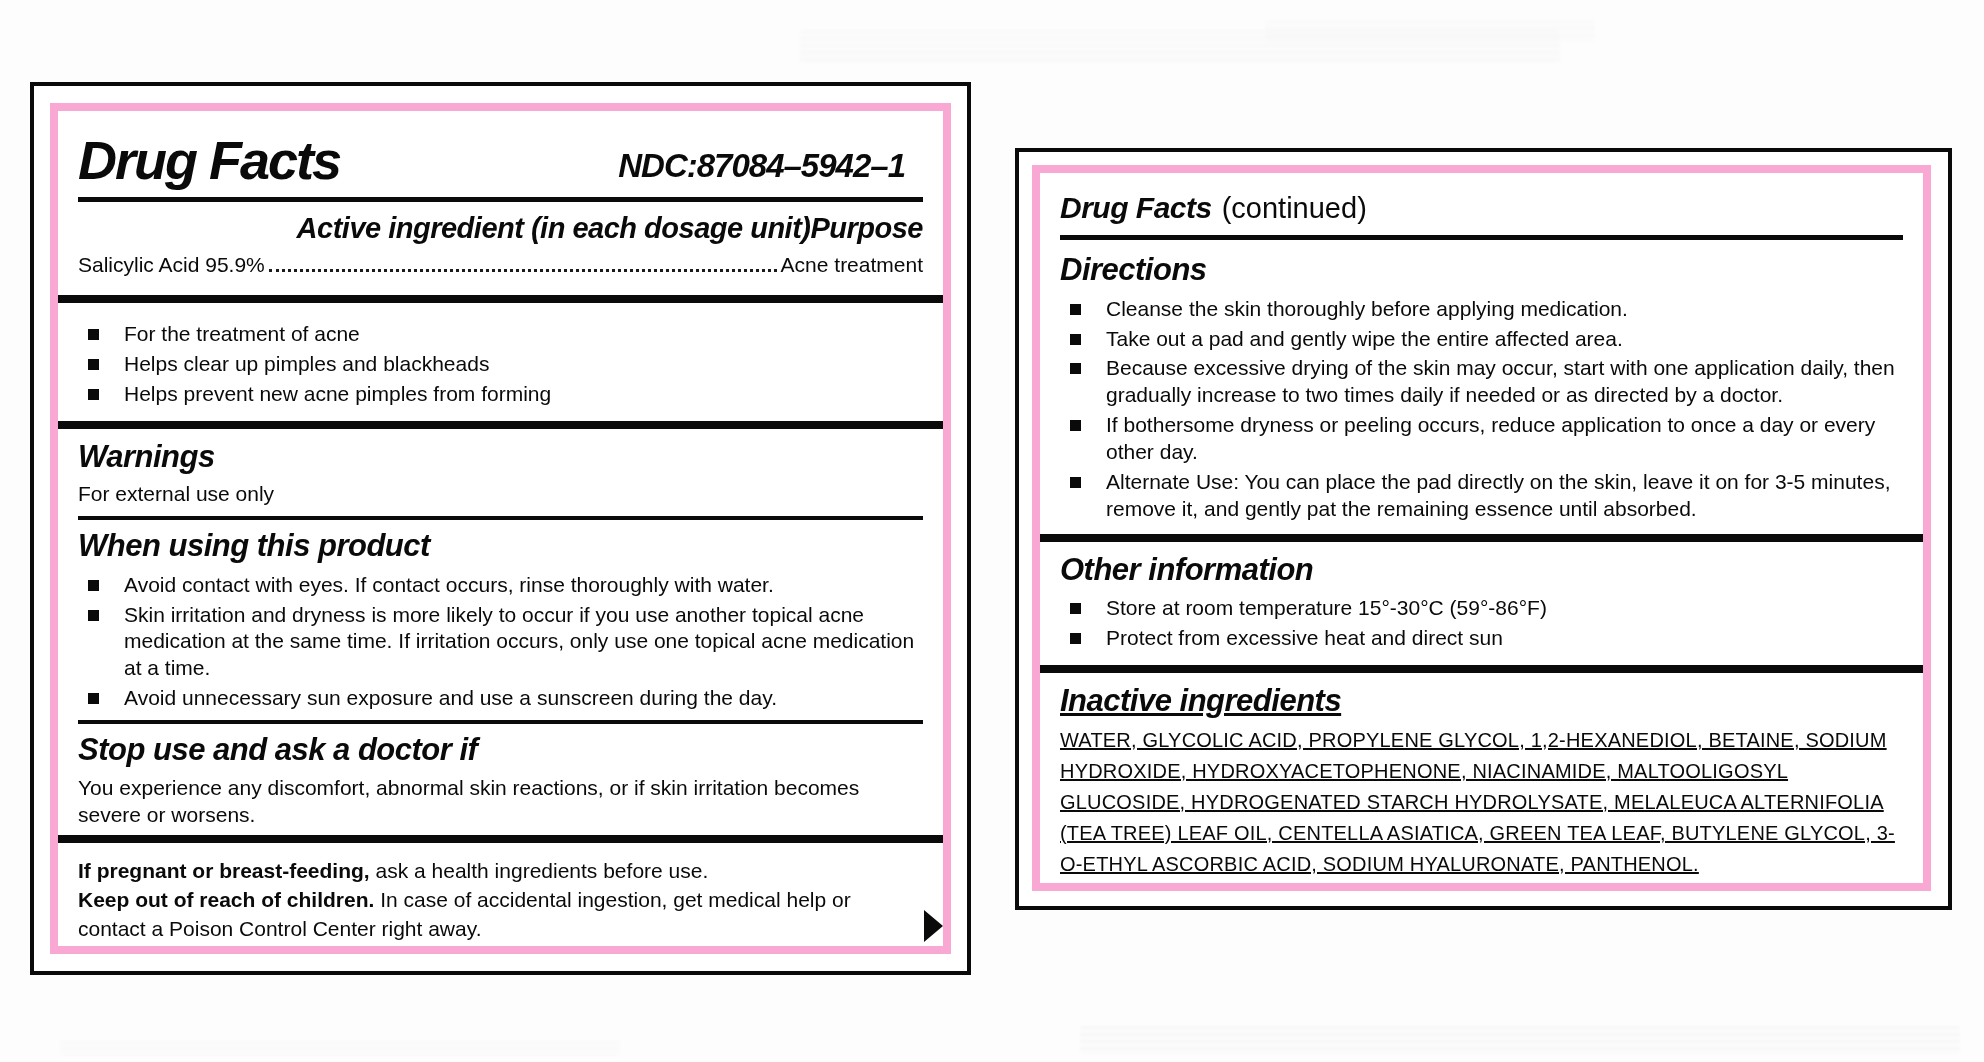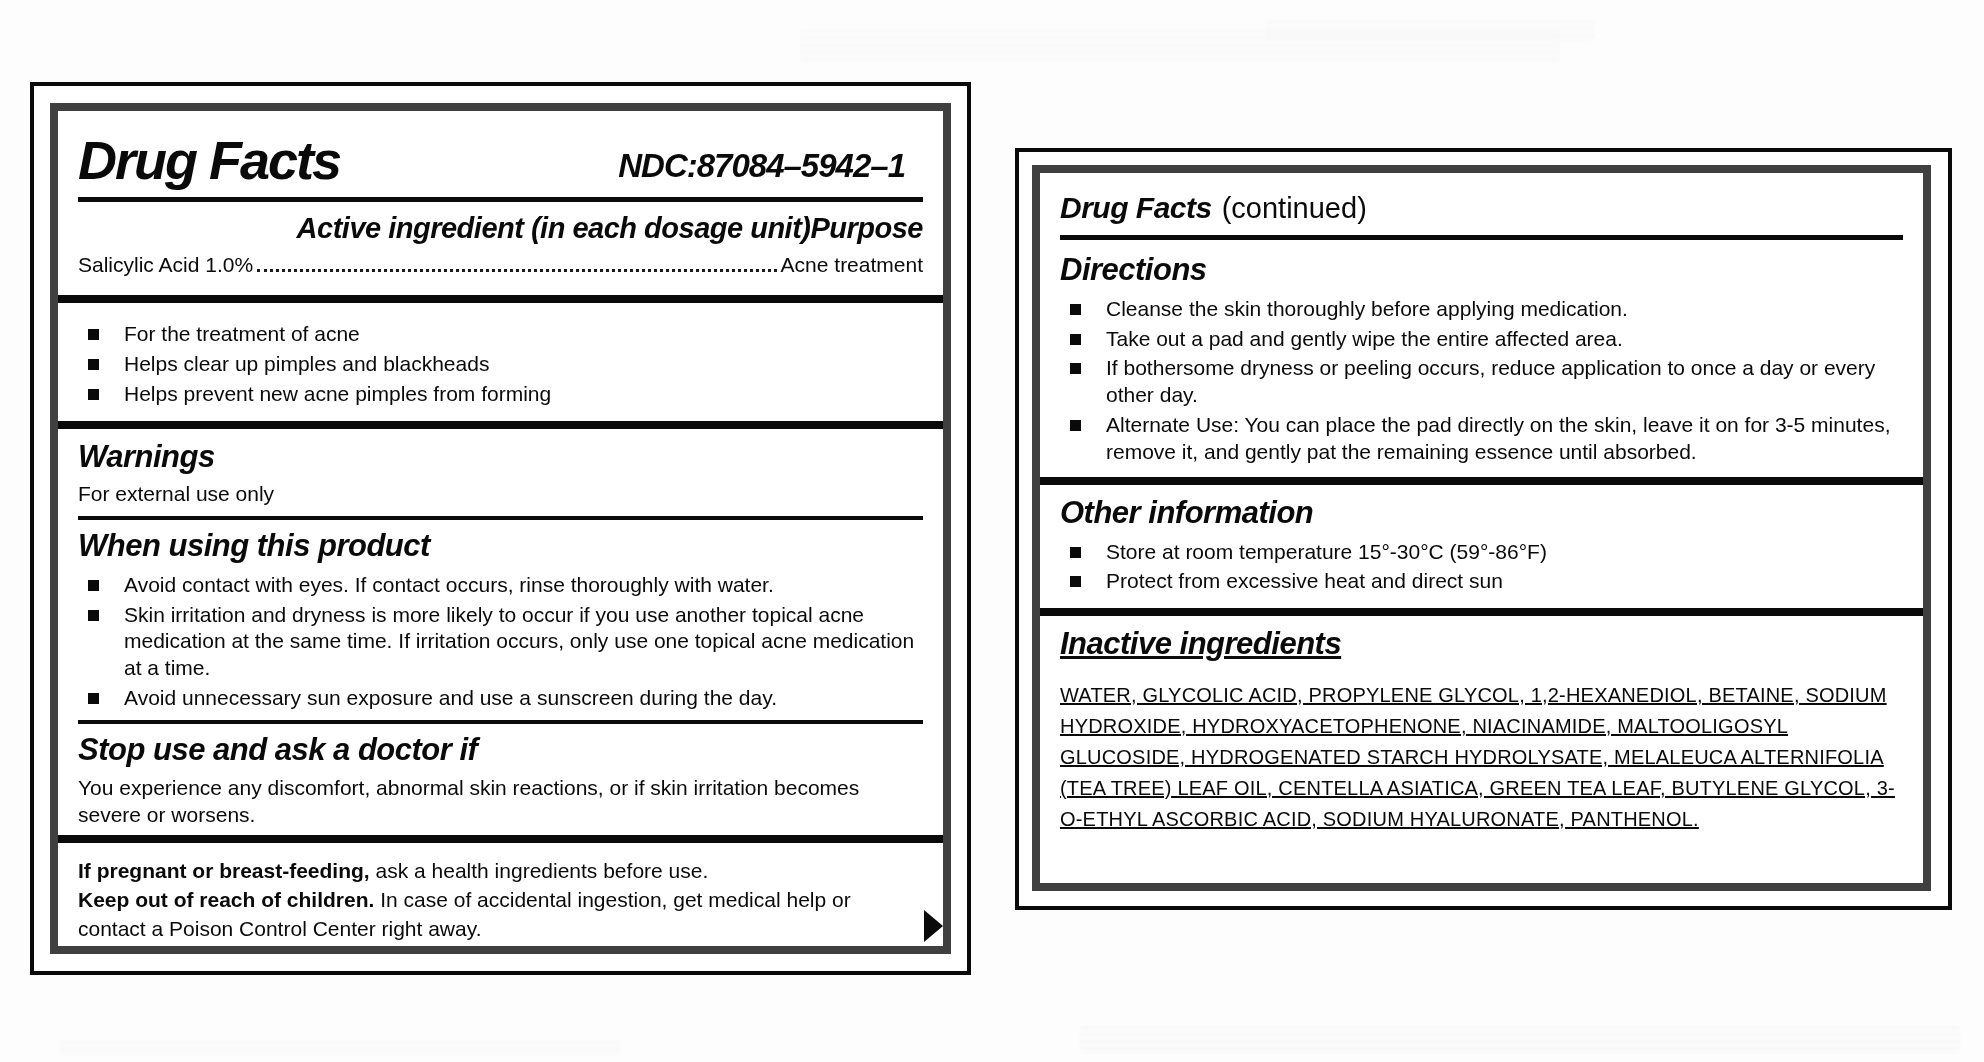--- a/index.html
+++ b/index.html
@@ -27,21 +27,21 @@
   .artifact.a3 { left: 1080px; top: 1026px; width: 880px; height: 28px; opacity: .30; }
   .artifact.a4 { left: 60px;  top: 1040px; width: 560px; height: 16px; opacity: .18; }
 
   
   .panel { position: absolute; border: 4px solid #0a0a0a; background: #ffffff; }
   .panel.left  { left: 30px;  top: 82px;  width: 941px; height: 893px; }
   .panel.right { left: 1015px; top: 148px; width: 937px; height: 762px; }
 
   .inner {
     position: absolute;
-    border: 8px solid #404040;
+    border: 8px solid #f9a8d4;
     background: #ffffff;
     display: flex;
     flex-direction: column;
     overflow: hidden;
   }
   .panel.left  .inner { left: 16px; top: 17px; width: 901px; height: 851px; }
   .panel.right .inner { left: 13px; top: 13px; width: 899px; height: 726px; }
 
   .bar { flex: 0 0 8px; background: #0a0a0a; width: 100%; }
 
@@ -107,21 +107,21 @@
 
   
   .title-row2 { display: flex; align-items: baseline; padding-top: 18px; }
   .df-title2 { font-size: 30px; font-weight: bold; font-style: italic; letter-spacing: -0.5px; }
   .continued { font-size: 29px; margin-left: 10px; }
   .box-dir { padding-bottom: 8px; }
   .box-dir h2.sec { margin-top: 12px; }
   .box-other { padding-top: 10px; padding-bottom: 10px; }
   .box-inactive { padding-top: 10px; padding-bottom: 10px; text-decoration: underline; }
   .caps-txt {
-    font-size: 20px; line-height: 1.55; margin-top: 18px;
+    font-size: 20px; line-height: 1.55; margin-top: 6px;
     letter-spacing: 0.2px;
   }
 </style>
 </head>
 <body>
 
 <div class="page">
 
   <div class="artifact a1"></div>
   <div class="artifact a2"></div>
@@ -135,21 +135,21 @@
         <div class="title-row">
           <span class="df-title">Drug Facts</span>
           <span class="ndc">NDC:87084–5942–1</span>
         </div>
         <div class="rule"></div>
         <div class="ai-row">
           <span class="ai-head">Active ingredient (in each dosage unit)</span>
           <span class="purpose-head">Purpose</span>
         </div>
         <div class="ing-row">
-          <span>Salicylic Acid 1.0%</span>
+          <span>Salicylic Acid 95.9%</span>
           <span class="dots"></span>
           <span>Acne treatment</span>
         </div>
       </section>
 
       <div class="bar"></div>
 
       <section class="box-uses">
         <ul class="blist">
 
@@ -230,20 +230,24 @@
             <li>
               <span class="sq"></span>
               <span class="btxt">Cleanse the skin thoroughly before applying medication.</span>
             </li>
 
             <li>
               <span class="sq"></span>
               <span class="btxt">Take out a pad and gently wipe the entire affected area.</span>
             </li>
 
+            <li>
+              <span class="sq"></span>
+              <span class="btxt">Because excessive drying of the skin may occur, start with one application daily, then gradually increase to two times daily if needed or as directed by a doctor.</span>
+            </li>
 
             <li>
               <span class="sq"></span>
               <span class="btxt">If bothersome dryness or peeling occurs, reduce application to once a day or every other day.</span>
             </li>
 
             <li>
               <span class="sq"></span>
               <span class="btxt">Alternate Use: You can place the pad directly on the skin, leave it on for 3-5 minutes, remove it, and gently pat the remaining essence until absorbed.</span>
             </li>

